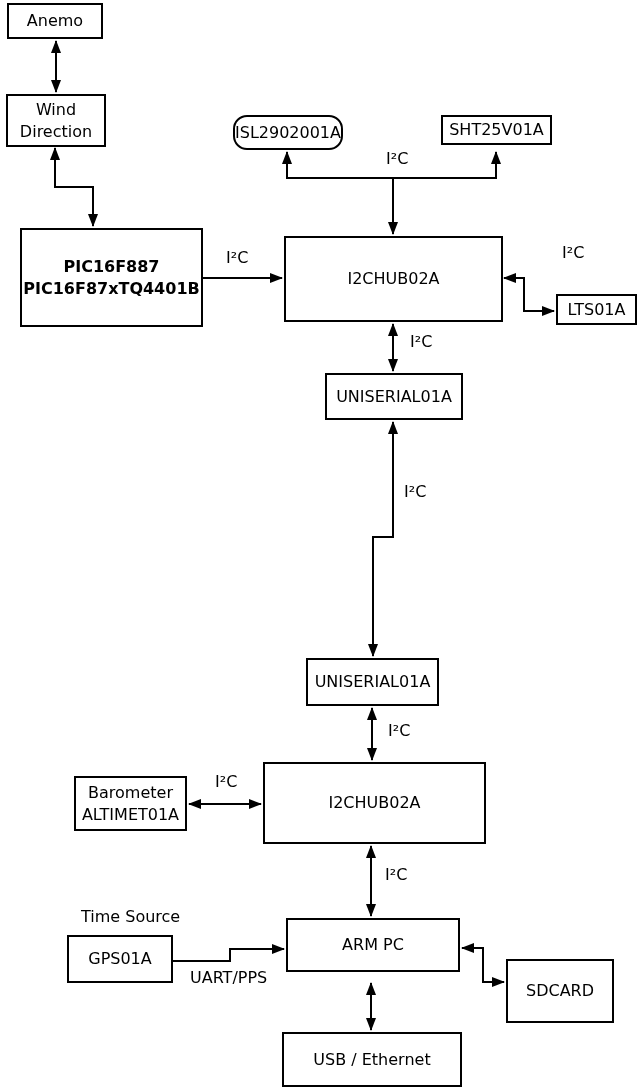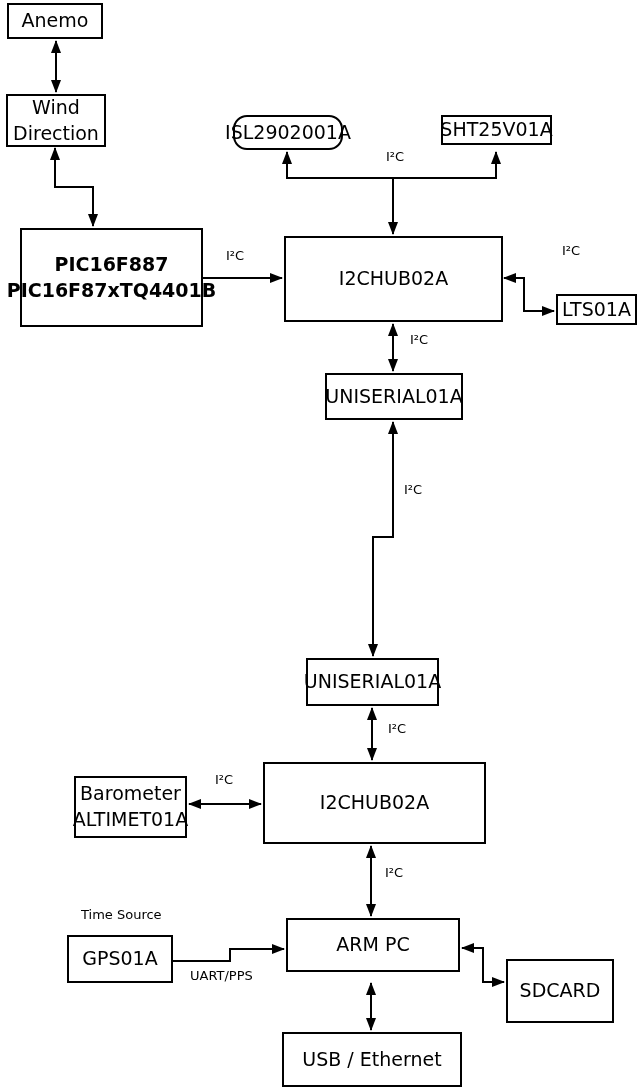--- a/index.html
+++ b/index.html
@@ -16,27 +16,27 @@
   svg.wires path { fill: none; stroke: #000000; stroke-width: 2; }
   .box {
     position: absolute;
     box-sizing: border-box;
     background: #ffffff;
     border: 2px solid #000000;
     display: flex;
     align-items: center;
     justify-content: center;
     text-align: center;
-    font-size: 19px;
+    font-size: 16px;
     line-height: 1.35;
   }
   .box span { white-space: pre-line; }
   .edge-label {
     position: absolute;
-    font-size: 13px;
+    font-size: 16px;
     line-height: 1.1;
     white-space: nowrap;
   }
 </style>
 </head>
 <body>
 
 <div class="stage">
 
   <svg class="wires" viewBox="0 0 640 1089" xmlns="http://www.w3.org/2000/svg">
@@ -96,21 +96,21 @@
   </div>
 
   <div class="box" style="left:306px; top:658px; width:133px; height:48px;">
     <span>UNISERIAL01A</span>
   </div>
 
   <div class="box" style="left:263px; top:762px; width:223px; height:82px;">
     <span>I2CHUB02A</span>
   </div>
 
-  <div class="box" style="left:74px; top:776px; width:113px; height:62px;">
+  <div class="box" style="left:74px; top:776px; width:113px; height:55px;">
     <span>Barometer
 ALTIMET01A</span>
   </div>
 
   <div class="box" style="left:67px; top:935px; width:106px; height:48px;">
     <span>GPS01A</span>
   </div>
 
   <div class="box" style="left:286px; top:918px; width:174px; height:54px;">
     <span>ARM PC</span>

